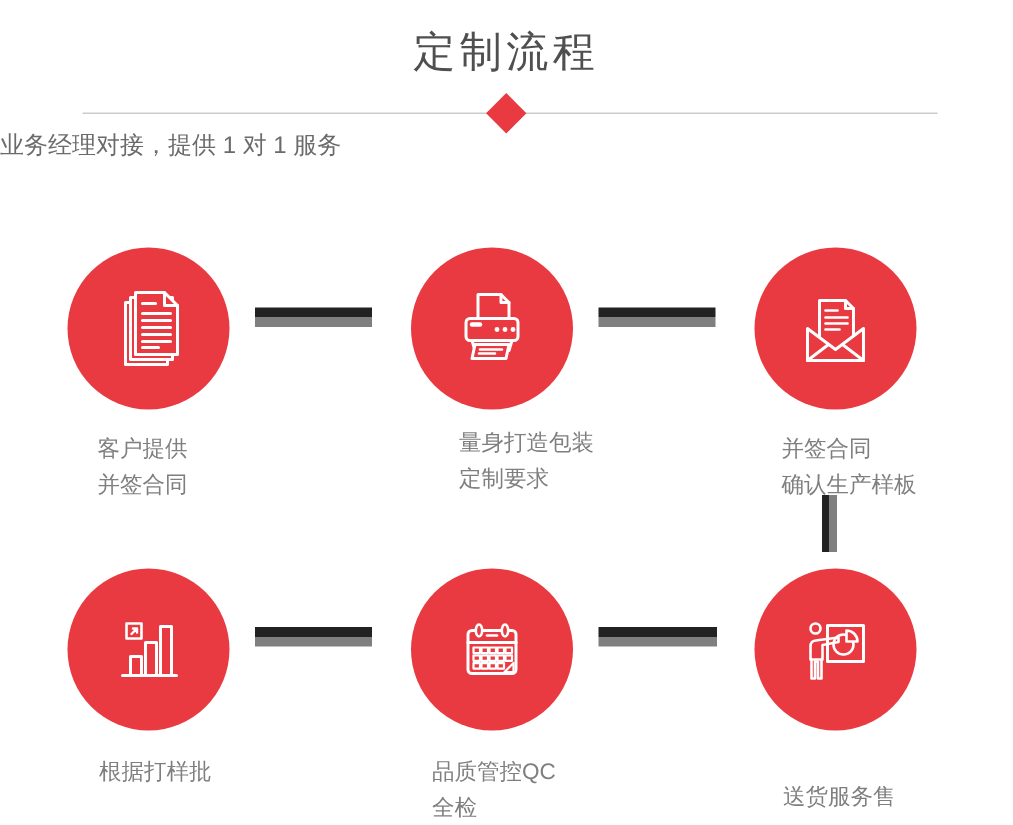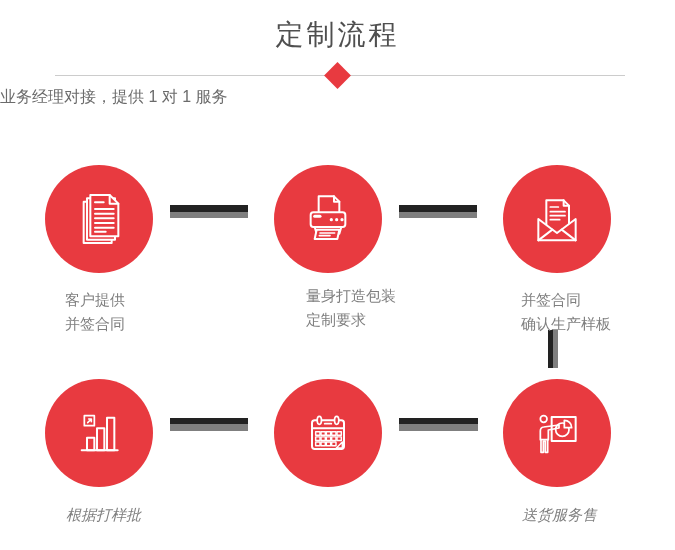--- a/index.html
+++ b/index.html
@@ -104,21 +104,21 @@
   <div class="circle" style="left:45px;top:379px;">
     <svg viewBox="0 0 96 96" fill="none" stroke="#ffffff" stroke-width="3" stroke-linecap="round" stroke-linejoin="round">
       <rect x="26" y="22" width="15" height="15" stroke-width="2.6"></rect>
       <path d="M31 32.5 L36.5 27 M32.5 27 H36.5 V31" stroke-width="2.4"></path>
       <rect x="30" y="55" width="11" height="19"></rect>
       <rect x="45" y="41" width="11" height="33"></rect>
       <rect x="60" y="25" width="11" height="49"></rect>
       <line x1="22" y1="74" x2="76" y2="74"></line>
     </svg>
   </div>
-  <div class="step-label" style="left:66px;top:503px;font-style:italic;">
+  <div class="step-label" style="left:66px;top:503px;">
     <div>根据打样批</div>
   </div>
 
   <div class="circle" style="left:274px;top:379px;">
     <svg viewBox="0 0 96 96" fill="none" stroke="#ffffff" stroke-width="3" stroke-linecap="round" stroke-linejoin="round">
       <rect x="24" y="29" width="48" height="43" rx="4" fill="#e83a40"></rect>
       <line x1="24" y1="41" x2="72" y2="41"></line>
       <ellipse cx="35" cy="29" rx="3.2" ry="6" fill="#e83a40" stroke-width="2.6"></ellipse>
       <ellipse cx="61" cy="29" rx="3.2" ry="6" fill="#e83a40" stroke-width="2.6"></ellipse>
       <line x1="43" y1="34" x2="53" y2="34" stroke-width="2.6"></line>
@@ -134,28 +134,32 @@
           <rect x="53.5" y="53.8" width="6.5" height="5.5"></rect>
           <rect x="61.5" y="53.8" width="6.5" height="5.5"></rect>
         <rect x="29.5" y="61.6" width="6.5" height="5.5"></rect>
           <rect x="37.5" y="61.6" width="6.5" height="5.5"></rect>
           <rect x="45.5" y="61.6" width="6.5" height="5.5"></rect>
           <rect x="53.5" y="61.6" width="6.5" height="5.5"></rect>
       </g>
       <path d="M60.5 70.5 L69.5 61.5 L69.5 70.5 Z" stroke-width="2.2"></path>
     </svg>
   </div>
+  <div class="step-label" style="left:288px;top:503px;">
+    <div>品质管控QC</div>
+    <div>全检</div>
+  </div>
 
   <div class="circle" style="left:503px;top:379px;">
     <svg viewBox="0 0 96 96" fill="none" stroke="#ffffff" stroke-width="3" stroke-linecap="round" stroke-linejoin="round">
       <rect x="40" y="24" width="36" height="36"></rect>
       <circle cx="56" cy="43" r="10" stroke-width="2.6"></circle>
       <path d="M59 40 V29 A11 11 0 0 1 70 40 Z" fill="#e83a40" stroke-width="2.6"></path>
       <circle cx="28" cy="27" r="5" stroke-width="2.6"></circle>
       <path d="M23 58 V45 Q23 39.5 28 39 L51 36 V40.5 L35 43.5 V58 Z" stroke-width="2.6"></path>
       <path d="M24 58 V77 H27.5 V60 H30.5 V77 H34 V58" stroke-width="2.6"></path>
     </svg>
   </div>
-  <div class="step-label" style="left:522px;top:503px;font-style:italic;">
+  <div class="step-label" style="left:522px;top:520px;">
     <div>送货服务售</div>
   </div>
 
 </div>
 
 </body></html>

